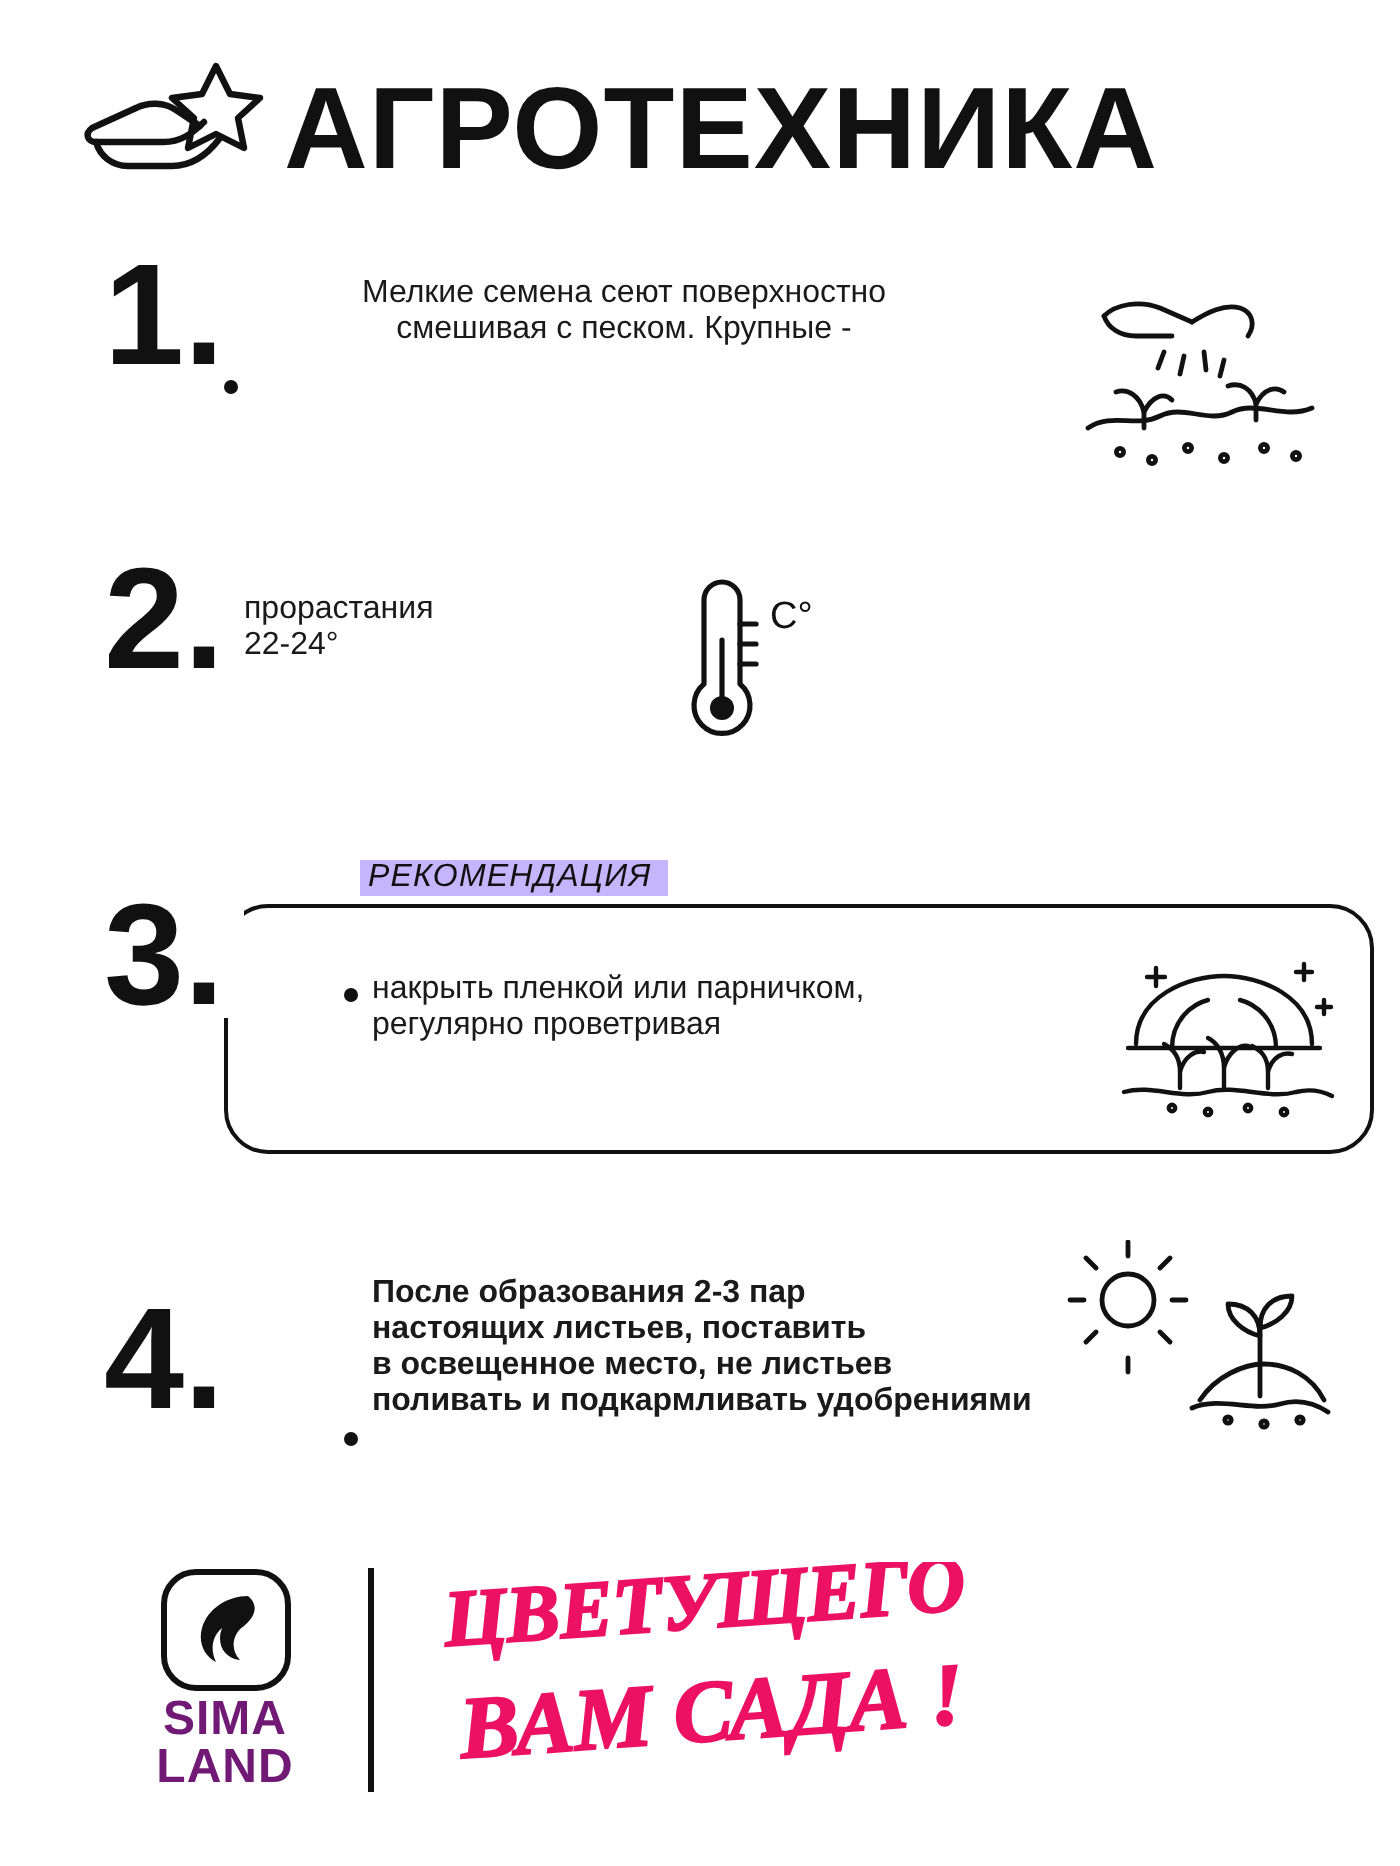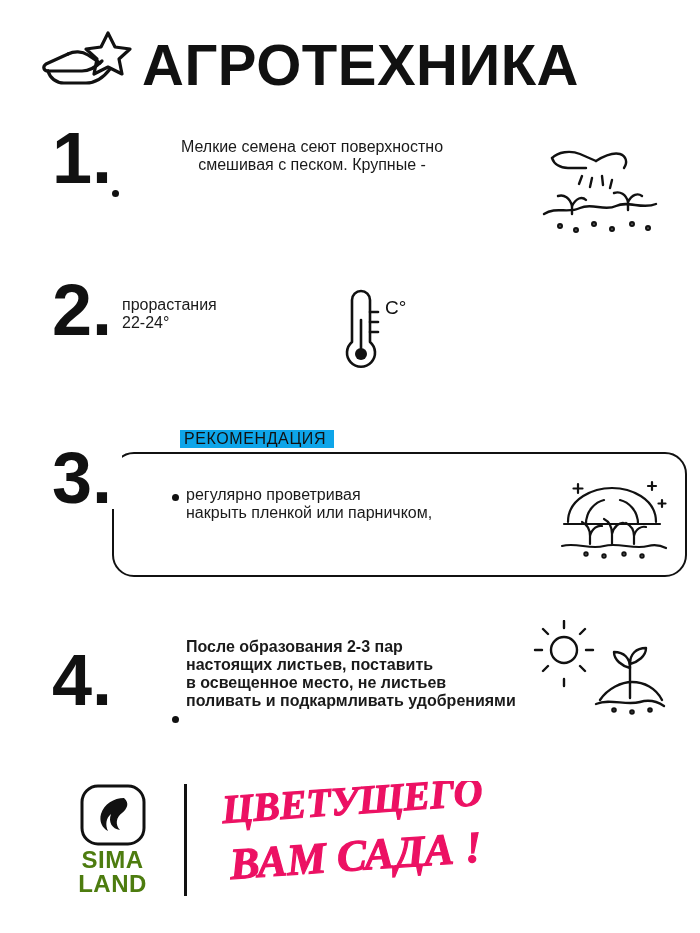--- a/index.html
+++ b/index.html
@@ -75,23 +75,24 @@
   #step2 .art { position: absolute; left: 278px; top: 6px; width: 90px; height: 90px; }
 
   
   #step3 { left: 52px; top: 430px; width: 610px; }
   .rec-label {
     position: absolute;
     left: 128px; top: 0px;
     font-size: 16px;
     letter-spacing: 0.6px;
     color: #111;
-    background: #0ea5e9;
+    background: #c4b5fd;
     padding: 0 8px 0 4px;
     z-index: 3;
+    font-style: italic;
   }
   .rec-box {
     position: absolute;
     left: 60px; top: 22px;
     width: 575px; height: 125px;
     border: 2.5px solid #111;
     border-radius: 22px;
     z-index: 1;
   }
   #step3 .step-num {
@@ -129,21 +130,21 @@
     text-align: center;
   }
   .brand-mark { width: 66px; height: 62px; margin: 0 auto; display: block; }
   .brand-name {
     font-family: "Liberation Sans", sans-serif;
     font-weight: bold;
     font-size: 24px;
     line-height: 1.02;
     letter-spacing: 0.5px;
     margin-top: 2px;
-    color: #4d7c0f;
+    color: #701a75;
   }
   .divider {
     width: 3px;
     height: 112px;
     background: #111;
     margin: 0 26px 0 14px;
     flex: 0 0 3px;
   }
   .slogan {
     flex: 1;
@@ -222,22 +223,22 @@
       </svg>
     </div>
   </div>
 
   <div class="step" id="step3">
     <div class="rec-label">РЕКОМЕНДАЦИЯ</div>
     <div class="rec-box"></div>
     <div class="step-num">3.</div>
     <div class="step-text">
       <div class="bullet-dot" style="left:-14px; top:8px;"></div>
+      <div>накрыть пленкой или парничком,</div>
       <div>регулярно проветривая</div>
-      <div>накрыть пленкой или парничком,</div>
     </div>
     <div class="art">
       <svg viewBox="0 0 120 90" width="120" height="90">
         <g fill="none" stroke="#111" stroke-width="2.2" stroke-linecap="round" stroke-linejoin="round">
           <path d="M16,52 C16,28 42,18 60,18 C78,18 104,28 104,52"></path>
           <path d="M12,54 L108,54"></path>
           <path d="M34,54 C34,40 44,32 52,30"></path>
           <path d="M86,54 C86,40 76,32 68,30"></path>
           <path d="M38,66 C38,58 34,54 30,52 M38,66 C40,58 46,55 50,56 M38,66 L38,74"></path>
           <path d="M60,64 C60,56 56,51 52,49 M60,64 C62,56 68,52 72,53 M60,64 L60,74"></path>

